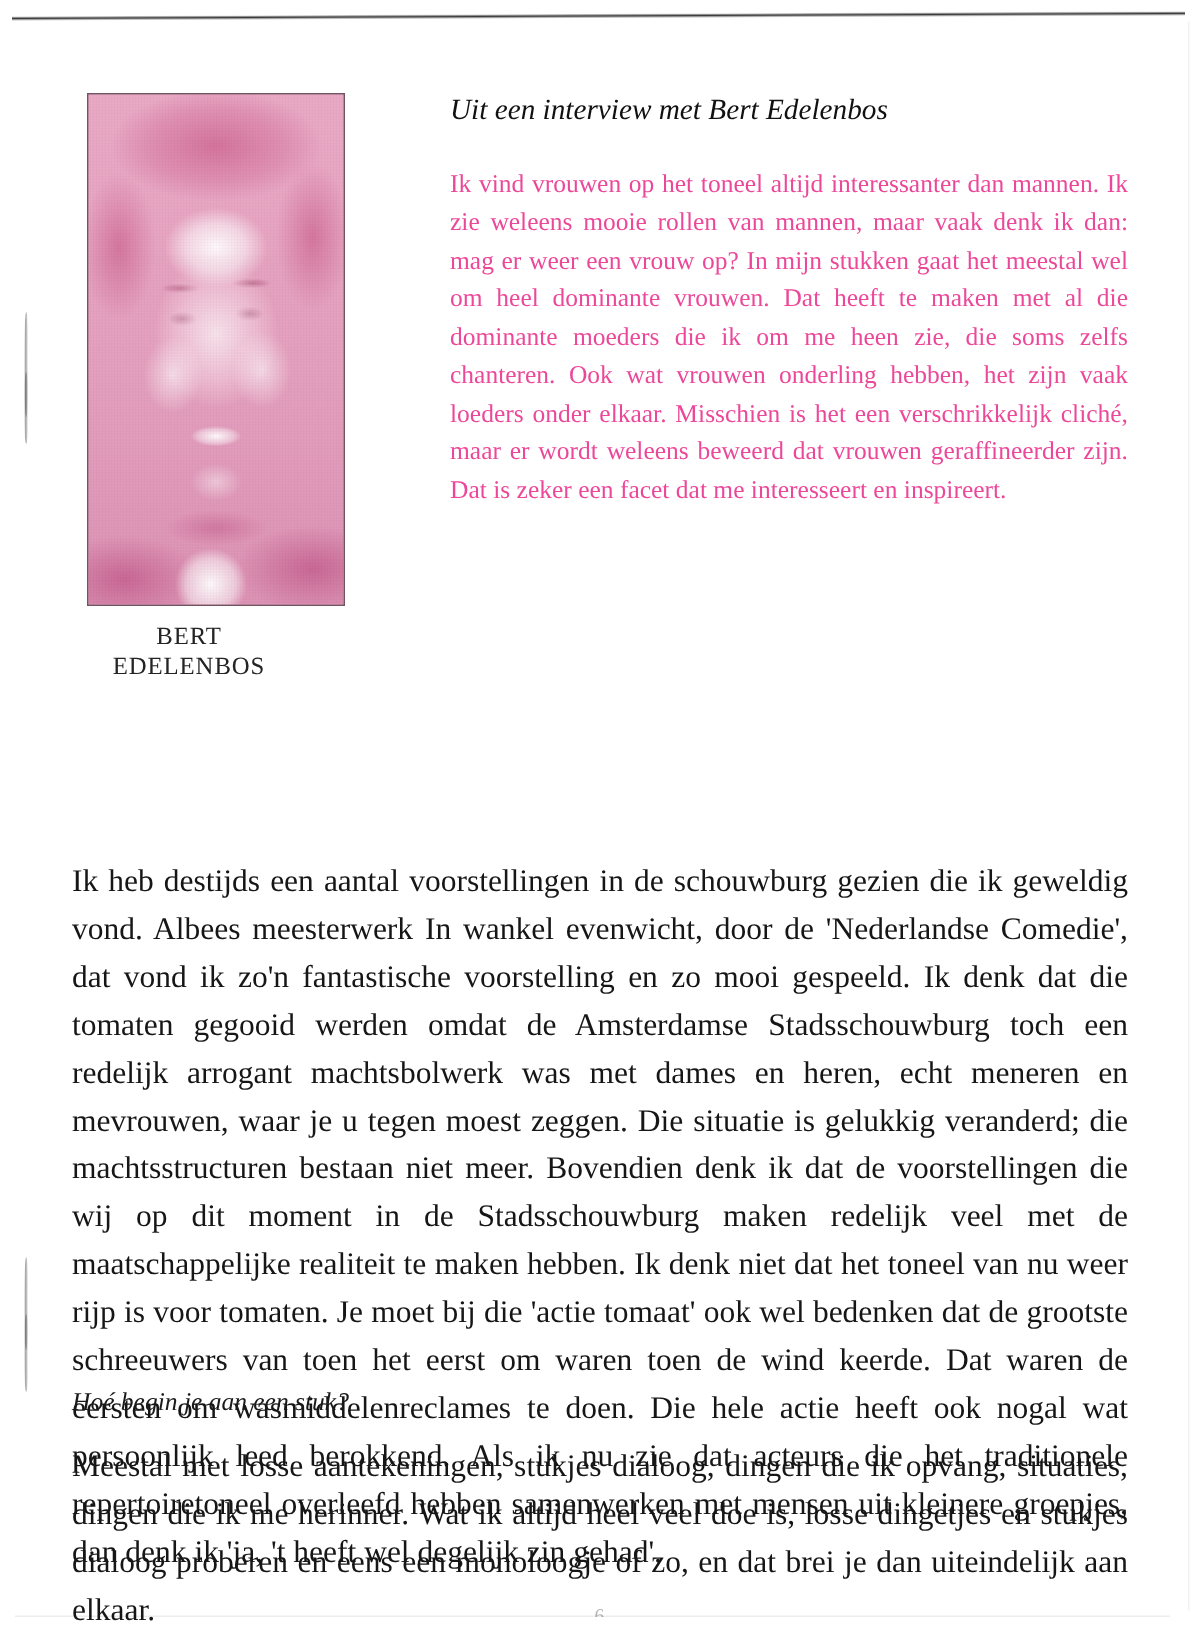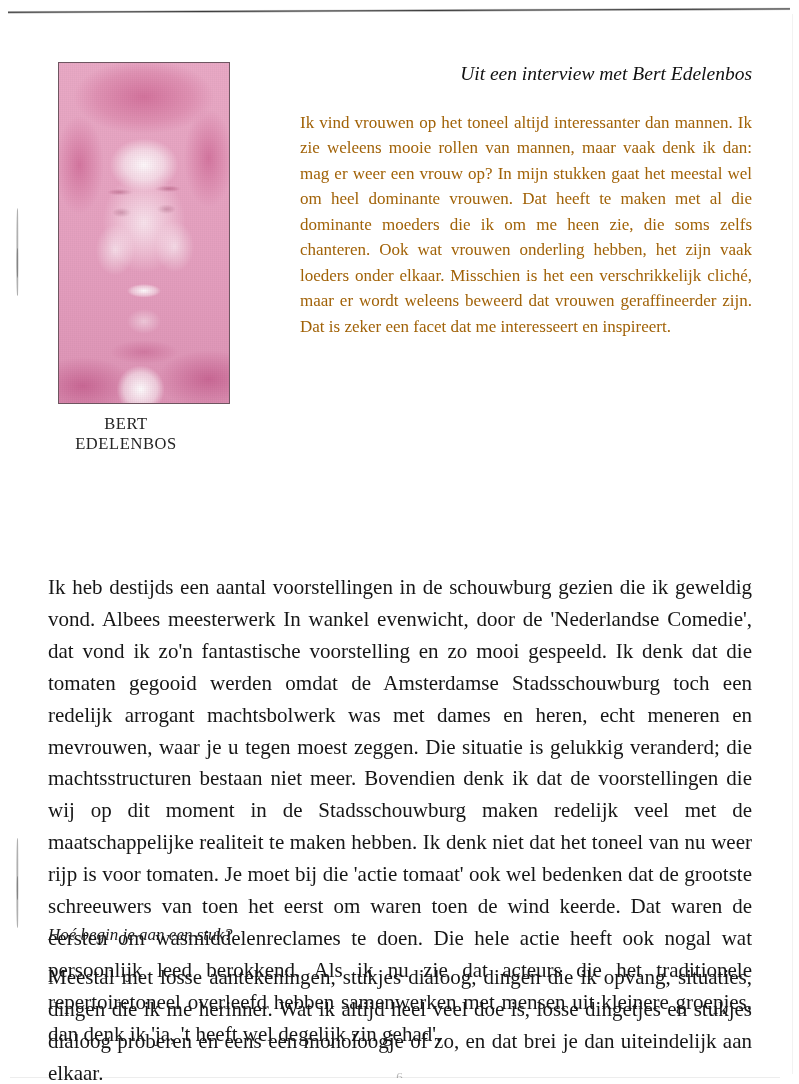--- a/index.html
+++ b/index.html
@@ -170,36 +170,35 @@
     left: 300px;
     top: 60px;
     width: 452px;
   }
   .heading {
     font-style: italic;
     font-size: 19.5px;
     line-height: 1.42;
     color: #111111;
     margin: 0 0 22px 0;
-    text-align: right;
   }
   .heading .line { display: block; }
   .question {
     font-style: italic;
     font-size: 17px;
     line-height: 1.47;
     color: #1a1a1a;
     margin: 0 0 22px 0;
     text-align: justify;
   }
   .body-col {
     font-size: 17px;
     line-height: 1.50;
     text-align: justify;
-    color: #a16207;
+    color: #ec4899;
     margin: 0;
     hyphens: auto;
     -webkit-hyphens: auto;
   }
 
   
   .full {
     position: absolute;
     left: 48px;
     width: 704px;

